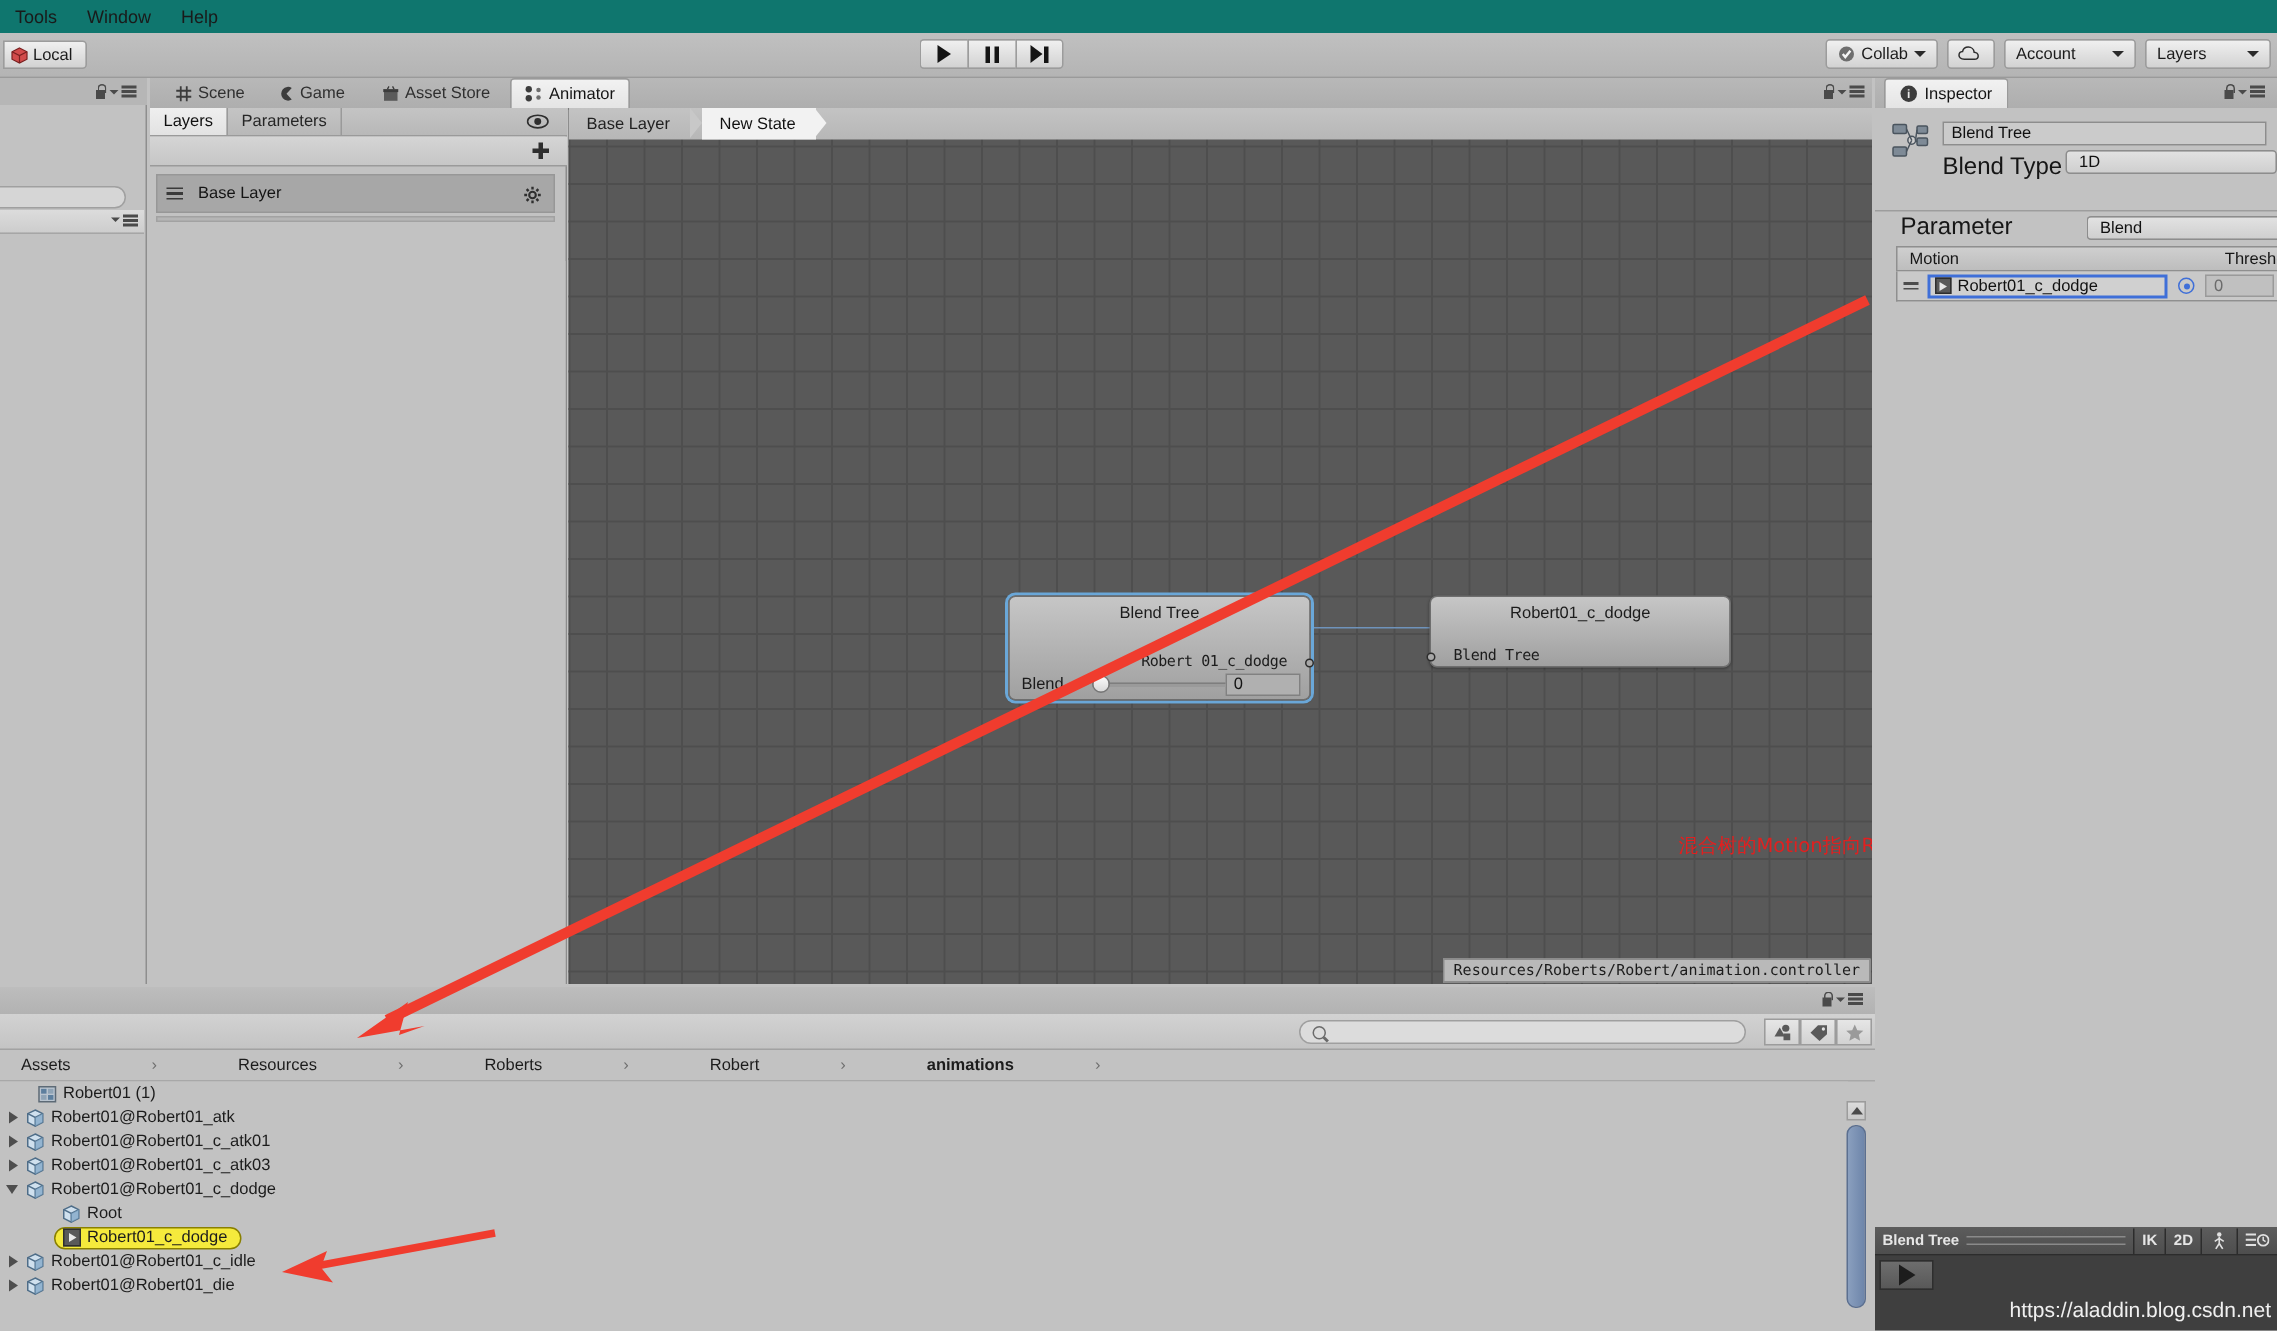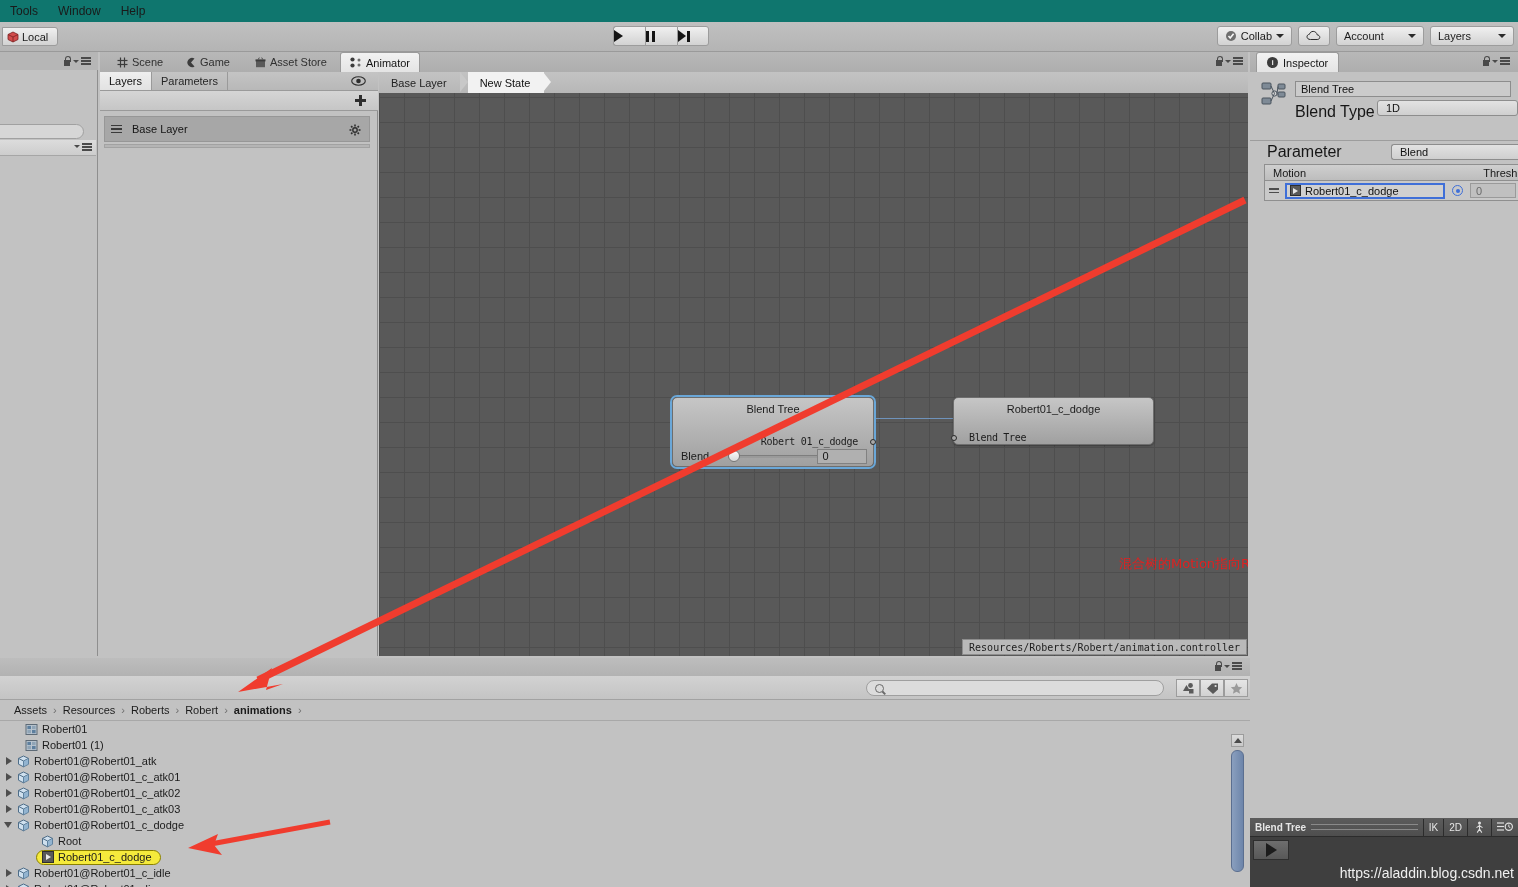--- a/index.html
+++ b/index.html
@@ -27,21 +27,21 @@
 
   
   .toolbar {
     position: absolute; left: 0; top: 22px; width: 1518px; height: 30px;
     background: linear-gradient(#c0c0c0,#b4b4b4);
     border-bottom: 1px solid #9a9a9a;
   }
   .btn {
     background: linear-gradient(#f0f0f0,#d2d2d2);
     border: 1px solid #9c9c9c; border-radius: 3px;
-    height: 18px; display: inline-flex; align-items: center; justify-content: flex-start;
+    height: 18px; display: inline-flex; align-items: center; justify-content: center;
     padding: 0 7px; font-size: 11px; color: #1b1b1b; white-space: nowrap;
   }
   .local-btn {
     position: absolute; left: 2px; top: 27px; height: 19px;
     border-radius: 0 3px 3px 0; padding-left: 4px; padding-right: 9px;
     gap: 3px;
   }
   .playgroup { position: absolute; left: 613px; top: 26px; display: flex; }
   .playgroup .btn {
     width: 32px; height: 20px; border-radius: 0; border-right: none; padding: 0;
@@ -274,21 +274,21 @@
               display:flex;align-items:center;padding-left:5px;font-size:11px;color:#6b6b6b; }
 
   
   .preview { position:absolute; left:1250px; top:818px; width:268px; height:69px; background:#3b3b3b; }
   .pv-bar { position:absolute; left:0; top:0; width:268px; height:19px;
             background:linear-gradient(#5c5c5c,#4e4e4e); border-bottom:1px solid #2c2c2c;
             display:flex; align-items:center; }
   .pv-title { font-size:10px; color:#e6e6e6; font-weight:bold; padding-left:5px; }
   .pv-lines { flex:1; margin:0 5px; height:6px; border-top:1.5px solid #8a8a8a; border-bottom:1.5px solid #8a8a8a; }
   .pv-btn { height:17px; padding:0 5px; display:flex; align-items:center; font-size:10px;
-            color:#e6e6e6; font-weight:normal; border-left:1px solid #2c2c2c; }
+            color:#e6e6e6; font-weight:bold; border-left:1px solid #2c2c2c; }
   .pv-body { position:absolute; left:0; top:19px; width:268px; bottom:0; background:#3f3f3f; }
   .pv-play { position:absolute; left:3px; top:3px; width:36px; height:20px;
              background:linear-gradient(#6e6e6e,#585858); border:1px solid #2e2e2e;
              display:flex; align-items:center; justify-content:center; }
   .pv-play .t { width:0;height:0;border-left:11px solid #1c1c1c;border-top:7px solid transparent;border-bottom:7px solid transparent; }
   .watermark { position:absolute; right:4px; bottom:6px; font-size:14px; color:#f0f0f0; }
 
   
   .project { position:absolute; left:0; top:658px; width:1250px; height:229px; background:#c2c2c2; }
   .pj-tabstrip { position:absolute; left:0; top:0; width:1250px; height:18px; background:linear-gradient(#bdbdbd,#b2b2b2); }
@@ -301,20 +301,21 @@
   }
   .mag { width:9px;height:9px;border:1.5px solid #6a6a6a;border-radius:50%; position:relative; }
   .mag::after{content:'';position:absolute;right:-3px;bottom:-2px;width:4px;height:1.5px;background:#6a6a6a;transform:rotate(45deg);}
   .pj-fbtns { position:absolute; left:1176px; top:3px; display:flex; }
   .pj-fbtn { width:24px; height:18px; background:linear-gradient(#e6e6e6,#d2d2d2);
              border:1px solid #9c9c9c; display:flex; align-items:center; justify-content:center; }
   .crumbbar {
     position:absolute; left:0; top:42px; width:1250px; height:21px;
     background:#c2c2c2; display:flex; align-items:center; padding-left:14px;
     border-bottom:1px solid #a8a8a8;
+    gap:48px;
   }
   .crumbbar span { font-size:11px; color:#1c1c1c; }
   .crumbbar .sep { color:#6f6f6f; margin:0 6px; }
   .crumbbar .bold { font-weight:bold; }
   .filelist { position:absolute; left:0; top:63px; width:1232px; bottom:0; background:#c2c2c2; overflow:hidden; }
   .frow { height:16px; display:flex; align-items:center; font-size:11px; color:#1c1c1c; white-space:nowrap; }
   .twisty { width:10px; height:10px; margin-left:4px; position:relative; flex:none; }
   .twisty.closed::after{content:'';position:absolute;left:2px;top:1px;width:0;height:0;
     border-left:6px solid #4e4e4e;border-top:4px solid transparent;border-bottom:4px solid transparent;}
   .twisty.open::after{content:'';position:absolute;left:0px;top:2px;width:0;height:0;
@@ -709,43 +710,31 @@
       <span>Roberts</span>
       <span class="sep">›</span>
       <span>Robert</span>
       <span class="sep">›</span>
       <span class="bold">animations</span>
       <span class="sep">›</span>
     </div>
 
     <div class="filelist">
 
+
       <div class="frow" style="padding-left:22px;">
         <span class="ic-model">
           <svg width="13" height="13" viewBox="0 0 13 13">
             <rect x="1" y="1.5" width="11" height="10" fill="#b9c4cf" stroke="#5d6a76"></rect>
             <rect x="2.4" y="2.9" width="3.6" height="3.2" fill="#5d7f9e"></rect>
             <rect x="7" y="2.9" width="3.6" height="3.2" fill="#8fa4b6"></rect>
             <rect x="2.4" y="7" width="3.6" height="3.2" fill="#8fa4b6"></rect>
             <rect x="7" y="7" width="3.6" height="3.2" fill="#5d7f9e"></rect>
           </svg>
         </span>
-        <span>Robert01</span>
-      </div>
-
-      <div class="frow" style="padding-left:22px;">
-        <span class="ic-model">
-          <svg width="13" height="13" viewBox="0 0 13 13">
-            <rect x="1" y="1.5" width="11" height="10" fill="#b9c4cf" stroke="#5d6a76"></rect>
-            <rect x="2.4" y="2.9" width="3.6" height="3.2" fill="#5d7f9e"></rect>
-            <rect x="7" y="2.9" width="3.6" height="3.2" fill="#8fa4b6"></rect>
-            <rect x="2.4" y="7" width="3.6" height="3.2" fill="#8fa4b6"></rect>
-            <rect x="7" y="7" width="3.6" height="3.2" fill="#5d7f9e"></rect>
-          </svg>
-        </span>
         <span>Robert01 (1)</span>
       </div>
 
       <div class="frow">
         <span class="twisty closed"></span>
         <span class="ic-prefab">
           <svg width="13" height="13" viewBox="0 0 13 13">
             <polygon points="6.5,1 11.5,3.4 11.5,9.2 6.5,11.8 1.5,9.2 1.5,3.4" fill="#cfe0ee" stroke="#4e6d88"></polygon>
             <polyline points="1.5,3.4 6.5,6 11.5,3.4" fill="none" stroke="#4e6d88"></polyline>
             <line x1="6.5" y1="6" x2="6.5" y2="11.8" stroke="#4e6d88"></line>
@@ -761,32 +750,20 @@
           <svg width="13" height="13" viewBox="0 0 13 13">
             <polygon points="6.5,1 11.5,3.4 11.5,9.2 6.5,11.8 1.5,9.2 1.5,3.4" fill="#cfe0ee" stroke="#4e6d88"></polygon>
             <polyline points="1.5,3.4 6.5,6 11.5,3.4" fill="none" stroke="#4e6d88"></polyline>
             <line x1="6.5" y1="6" x2="6.5" y2="11.8" stroke="#4e6d88"></line>
             <polygon points="6.5,6 11.5,3.4 11.5,9.2 6.5,11.8" fill="#7fa6c6" opacity="0.75"></polygon>
           </svg>
         </span>
         <span>Robert01@Robert01_c_atk01</span>
       </div>
 
-      <div class="frow">
-        <span class="twisty closed"></span>
-        <span class="ic-prefab">
-          <svg width="13" height="13" viewBox="0 0 13 13">
-            <polygon points="6.5,1 11.5,3.4 11.5,9.2 6.5,11.8 1.5,9.2 1.5,3.4" fill="#cfe0ee" stroke="#4e6d88"></polygon>
-            <polyline points="1.5,3.4 6.5,6 11.5,3.4" fill="none" stroke="#4e6d88"></polyline>
-            <line x1="6.5" y1="6" x2="6.5" y2="11.8" stroke="#4e6d88"></line>
-            <polygon points="6.5,6 11.5,3.4 11.5,9.2 6.5,11.8" fill="#7fa6c6" opacity="0.75"></polygon>
-          </svg>
-        </span>
-        <span>Robert01@Robert01_c_atk02</span>
-      </div>
 
       <div class="frow">
         <span class="twisty closed"></span>
         <span class="ic-prefab">
           <svg width="13" height="13" viewBox="0 0 13 13">
             <polygon points="6.5,1 11.5,3.4 11.5,9.2 6.5,11.8 1.5,9.2 1.5,3.4" fill="#cfe0ee" stroke="#4e6d88"></polygon>
             <polyline points="1.5,3.4 6.5,6 11.5,3.4" fill="none" stroke="#4e6d88"></polyline>
             <line x1="6.5" y1="6" x2="6.5" y2="11.8" stroke="#4e6d88"></line>
             <polygon points="6.5,6 11.5,3.4 11.5,9.2 6.5,11.8" fill="#7fa6c6" opacity="0.75"></polygon>
           </svg>

